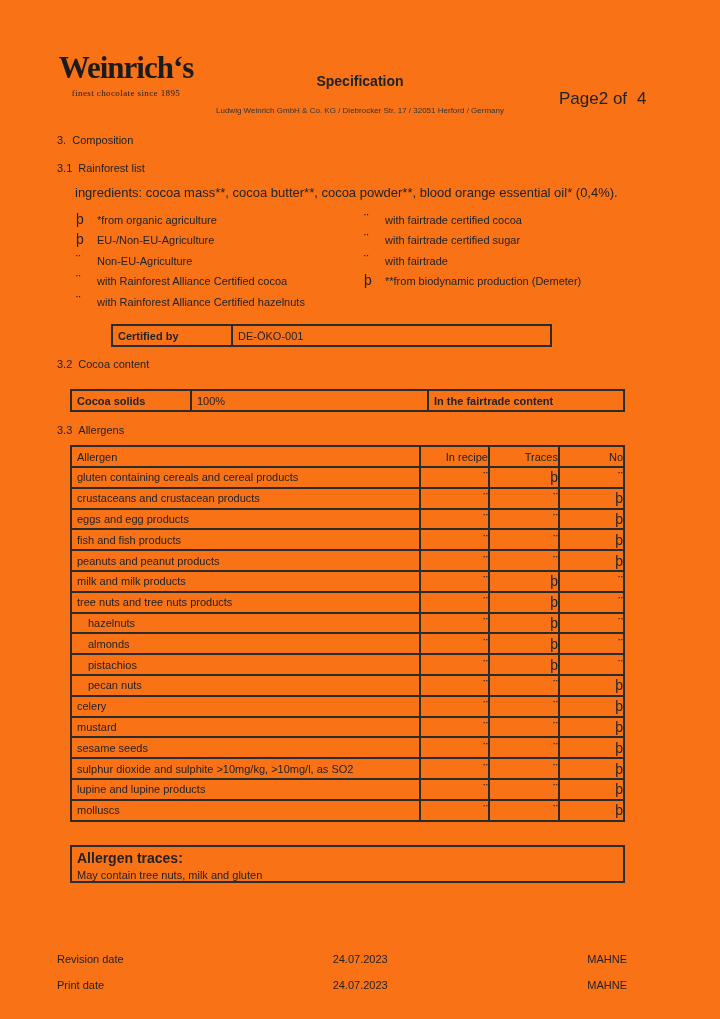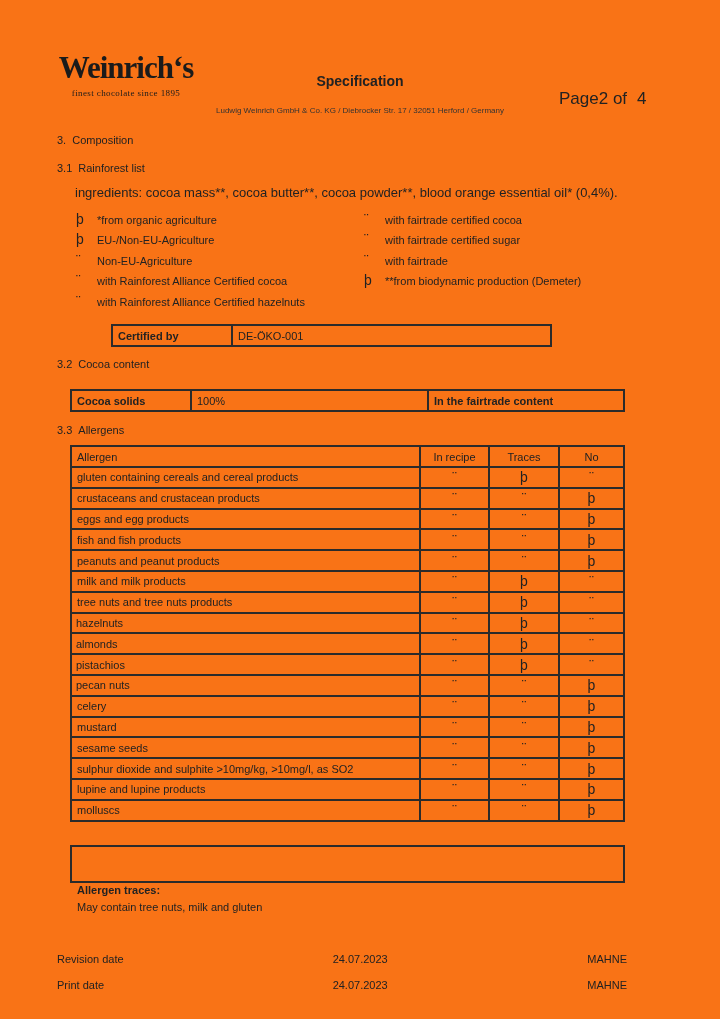--- a/index.html
+++ b/index.html
@@ -37,26 +37,26 @@
   table { border-collapse:collapse; table-layout:fixed; }
   td, th { border:2px solid #2b2b2b; font-size:11px; padding:0 0 0 5px; text-align:left; vertical-align:middle; overflow:hidden; white-space:nowrap; }
   .certified { position:absolute; left:70px; top:324px; width:441px;margin-left:41px; }
   .certified td { height:21px; }
   .cocoa { position:absolute; left:70px; top:389px; width:555px; }
   .cocoa td { height:21px; }
   
   .allergens { position:absolute; left:70px; top:445px; width:555px; }
   .allergens th { height:21px; font-weight:normal; }
   .allergens td { height:20.8px; }
-  .allergens th.c, .allergens td.c { text-align:center; padding:0;border-radius:8px; }
+  .allergens th.c, .allergens td.c { text-align:right; padding:0; }
   .mark-cell { font-size:14px; line-height:1; }
-  .indented { padding-left:4px; }
+  .indented { padding-left:16px; }
   
   .traces-box { position:absolute; left:70px; top:845px; width:555px; height:38px; border:2px solid #2b2b2b; padding:3px 0 0 5px; }
-  .traces-box .t-label { font-size:11px; font-weight:bold; line-height:17px;margin-top:32px; }
+  .traces-box .t-label { font-size:14px; font-weight:bold; line-height:17px; }
   .traces-box .t-text { font-size:11px; line-height:17px; }
   
   .footer { position:absolute; left:57px; top:946px; width:570px; }
   .footer-row { display:flex; height:26px; align-items:center; font-size:11px; }
   .f-label { width:276px; }
   .f-date { width:255px; }
   .f-by { flex:1; text-align:right; }
 </style>
 </head>
 <body>

